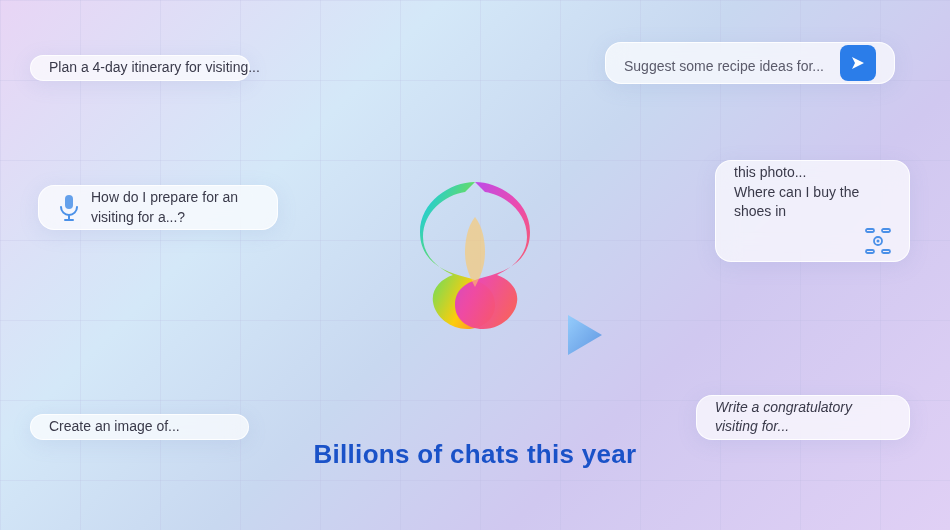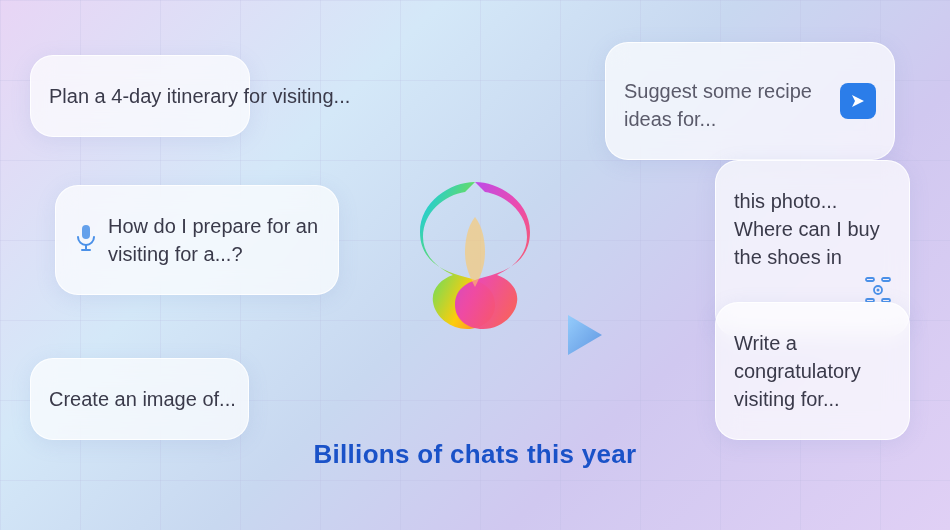--- a/index.html
+++ b/index.html
@@ -23,43 +23,43 @@
       background-size: 80px 80px;
       pointer-events: none;
     }
 
     
     .bubble-card {
       position: absolute;
       background: rgba(255,255,255,0.7);
       backdrop-filter: blur(12px);
       border: 1px solid rgba(255,255,255,0.85);
-      border-radius: 23px;
-      padding: 26px 18px;
+      border-radius: 16px;
+      padding: 2px 18px;
       box-shadow: 0 4px 20px rgba(120,140,200,0.15);
-      font-size: 20px;
+      font-size: 14px;
       color: #3a3a4a;
       line-height: 1.4;
     }
 
     
     .card-itinerary {
       top: 55px;
       left: 30px;
       width: 220px;
       white-space: nowrap;
     }
 
     
     .card-interview {
       top: 185px;
-      left: 55px;
-      width: 284px;
-      display: flex;
-      align-items: center;
+      left: 38px;
+      width: 240px;
+      display: flex;
+      align-items: flex-end;
       gap: 10px;
     }
 
     .mic-icon {
       margin-top: 2px;
       flex-shrink: 0;
     }
 
     
     .card-image {
@@ -101,21 +101,22 @@
     .camera-icon-container {
       display: flex;
       justify-content: flex-end;
       margin-top: 6px;
     }
 
     
     .card-congrats {
       bottom: 90px;
       right: 40px;
-      width: 195px;
+      width: 214px;
+      font-style: italic;
     }
 
     
     .center-logo {
       position: absolute;
       top: 50%;
       left: 50%;
       transform: translate(-50%, -60%);
       width: 180px;
       height: 180px;

